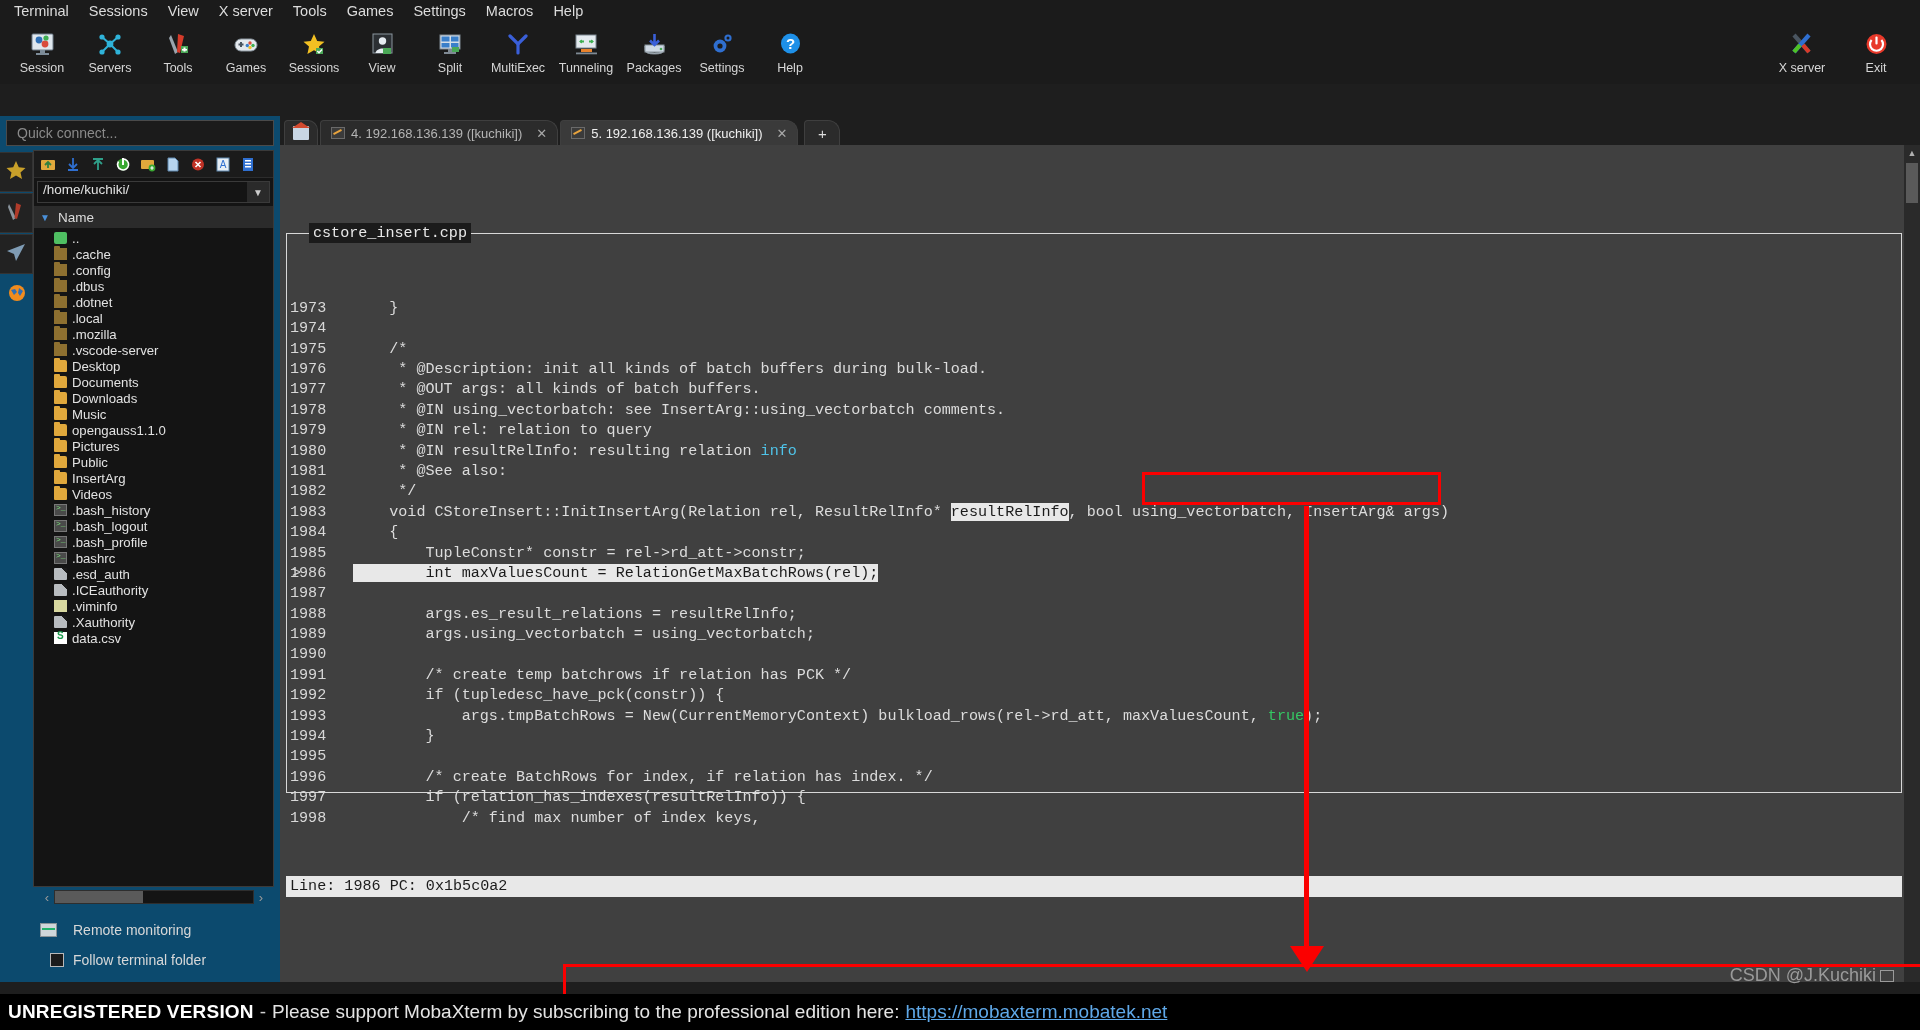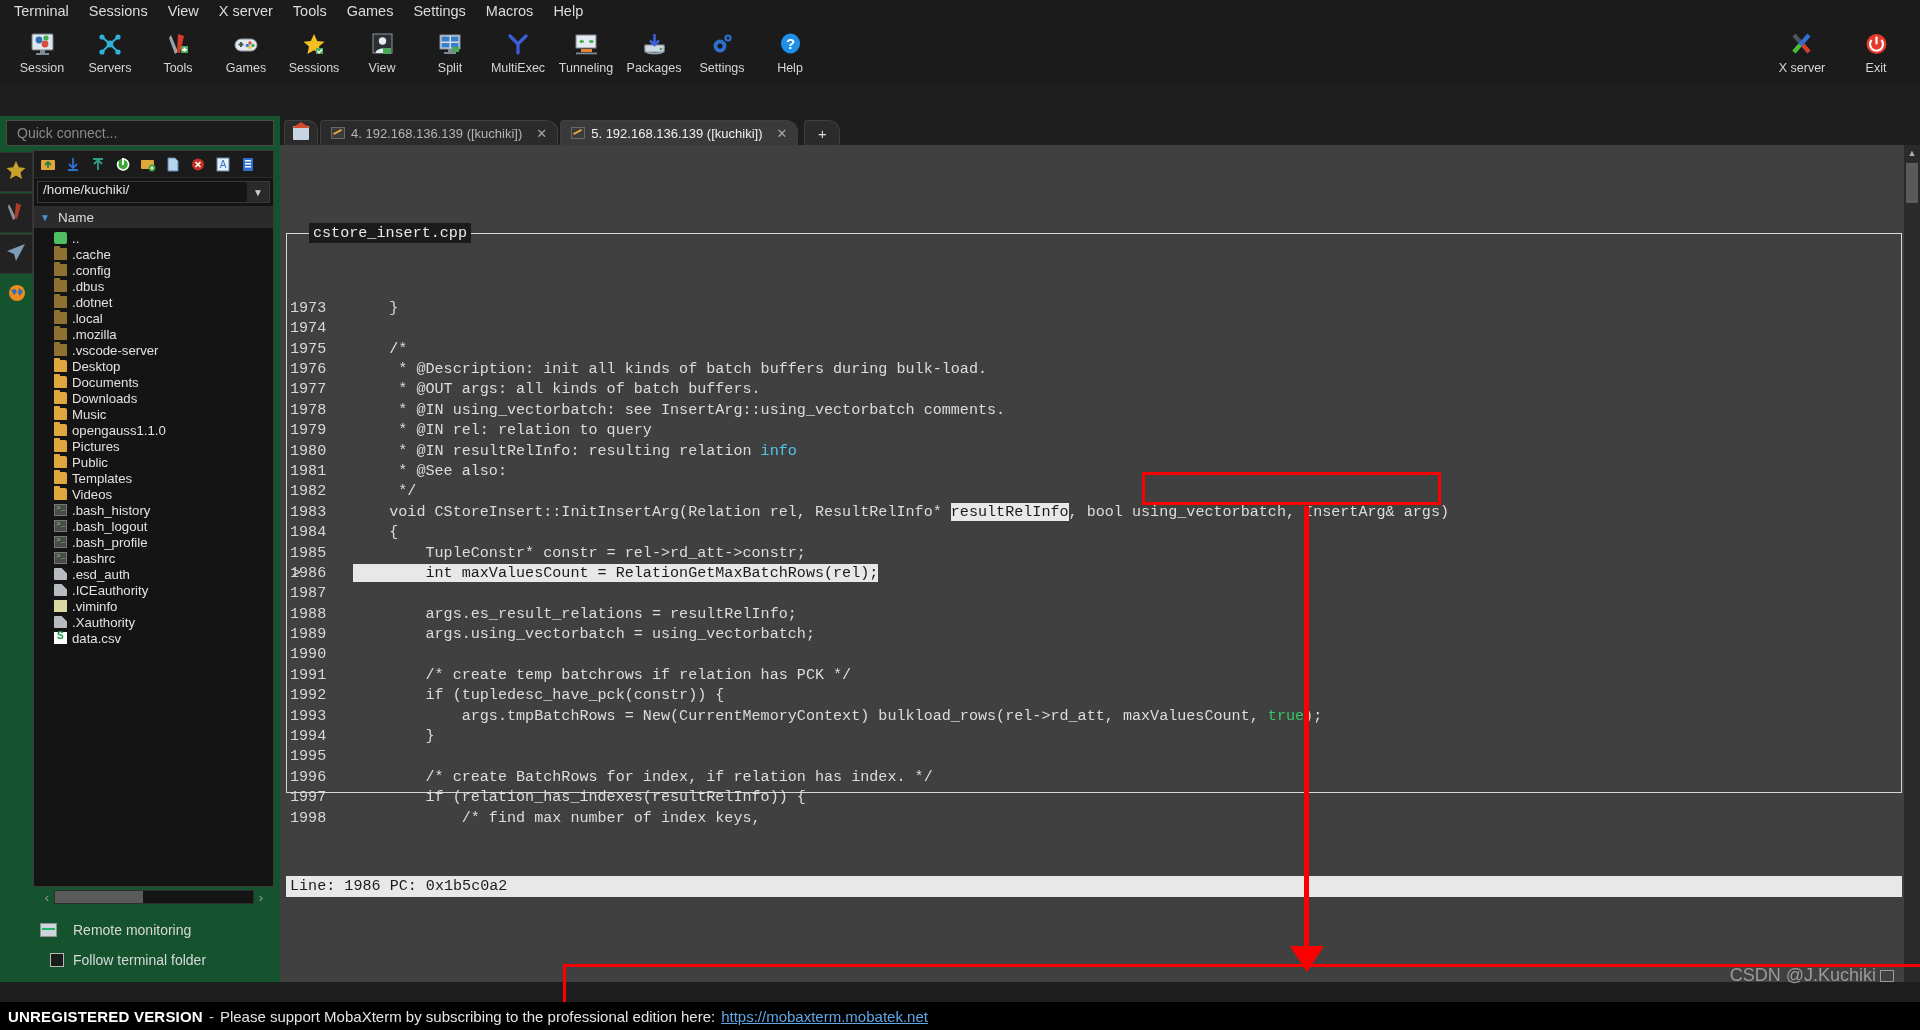--- a/index.html
+++ b/index.html
@@ -58,21 +58,21 @@
   .tb-xserver { right: 84px; }
   .tb-exit { right: 10px; }
 
   
   .body {
     position: absolute; top: 116px; left: 0; right: 0; bottom: 48px;
     display: flex; background: #1e1e1e;
   }
 
   
-  .leftpane { width: 280px; background: #14532d; position: relative; flex: 0 0 280px; }
+  .leftpane { width: 280px; background: #0c4a6e; position: relative; flex: 0 0 280px; }
   .quickconnect {
     margin: 4px 6px 4px 6px; height: 26px; border: 1px solid #4a4a4a;
     background: #1b1b1b; display: flex; align-items: center; padding-left: 10px;
     color: #8a8a8a; font-size: 14px;
   }
   .lrow { display: flex; }
   .vtabs { width: 33px; padding-top: 2px; flex: 0 0 33px; }
   .vtab {
     height: 40px; display: flex; align-items: center; justify-content: center;
     border: 1px solid #333; border-left: none; background: #222; margin-bottom: 1px;
@@ -226,23 +226,23 @@
   .vsb {
     position:absolute; right:0; top:29px; bottom:0; width:16px; background:#2a2a2a;
   }
   .vsb .up, .vsb .dn {
     height:16px; color:#b0b0b0; font-size:9px; display:flex; align-items:center; justify-content:center;
   }
   .vsb .thumb { position:absolute; left:2px; right:2px; top:18px; height:40px; background:#5a5a5a; }
 
   
   .bottombar {
-    position: absolute; left: 0; right: 0; bottom: 0; height: 28px;
+    position: absolute; left: 0; right: 0; bottom: 0; height: 36px;
     background: #000; display: flex; align-items: center; padding-left: 8px;
-    color: #fff; font-size: 15px; gap: 6px;
+    color: #fff; font-size: 19px; gap: 6px;
   }
   .unreg { font-weight: bold; letter-spacing: .2px; }
   .bdash { color: #cfcfcf; }
   .bmsg { color: #e4e4e4; }
   .blink { color: #5fa8e8; text-decoration: underline; }
 
   .watermark {
     position: absolute; right: 26px; bottom: 44px; color: #9a9a9a;
     font-size: 18px; display:flex; align-items:center; gap:4px;
   }
@@ -621,21 +621,21 @@
             <div class="frow">
                 <span class="fico folder"></span>
                 <span>Pictures</span>
               </div>
             <div class="frow">
                 <span class="fico folder"></span>
                 <span>Public</span>
               </div>
             <div class="frow">
                 <span class="fico folder"></span>
-                <span>Templates</span>
+                <span>InsertArg</span>
               </div>
             <div class="frow">
                 <span class="fico folder"></span>
                 <span>Videos</span>
               </div>
             <div class="frow">
                 <span class="fico shell"></span>
                 <span>.bash_history</span>
               </div>
             <div class="frow">

